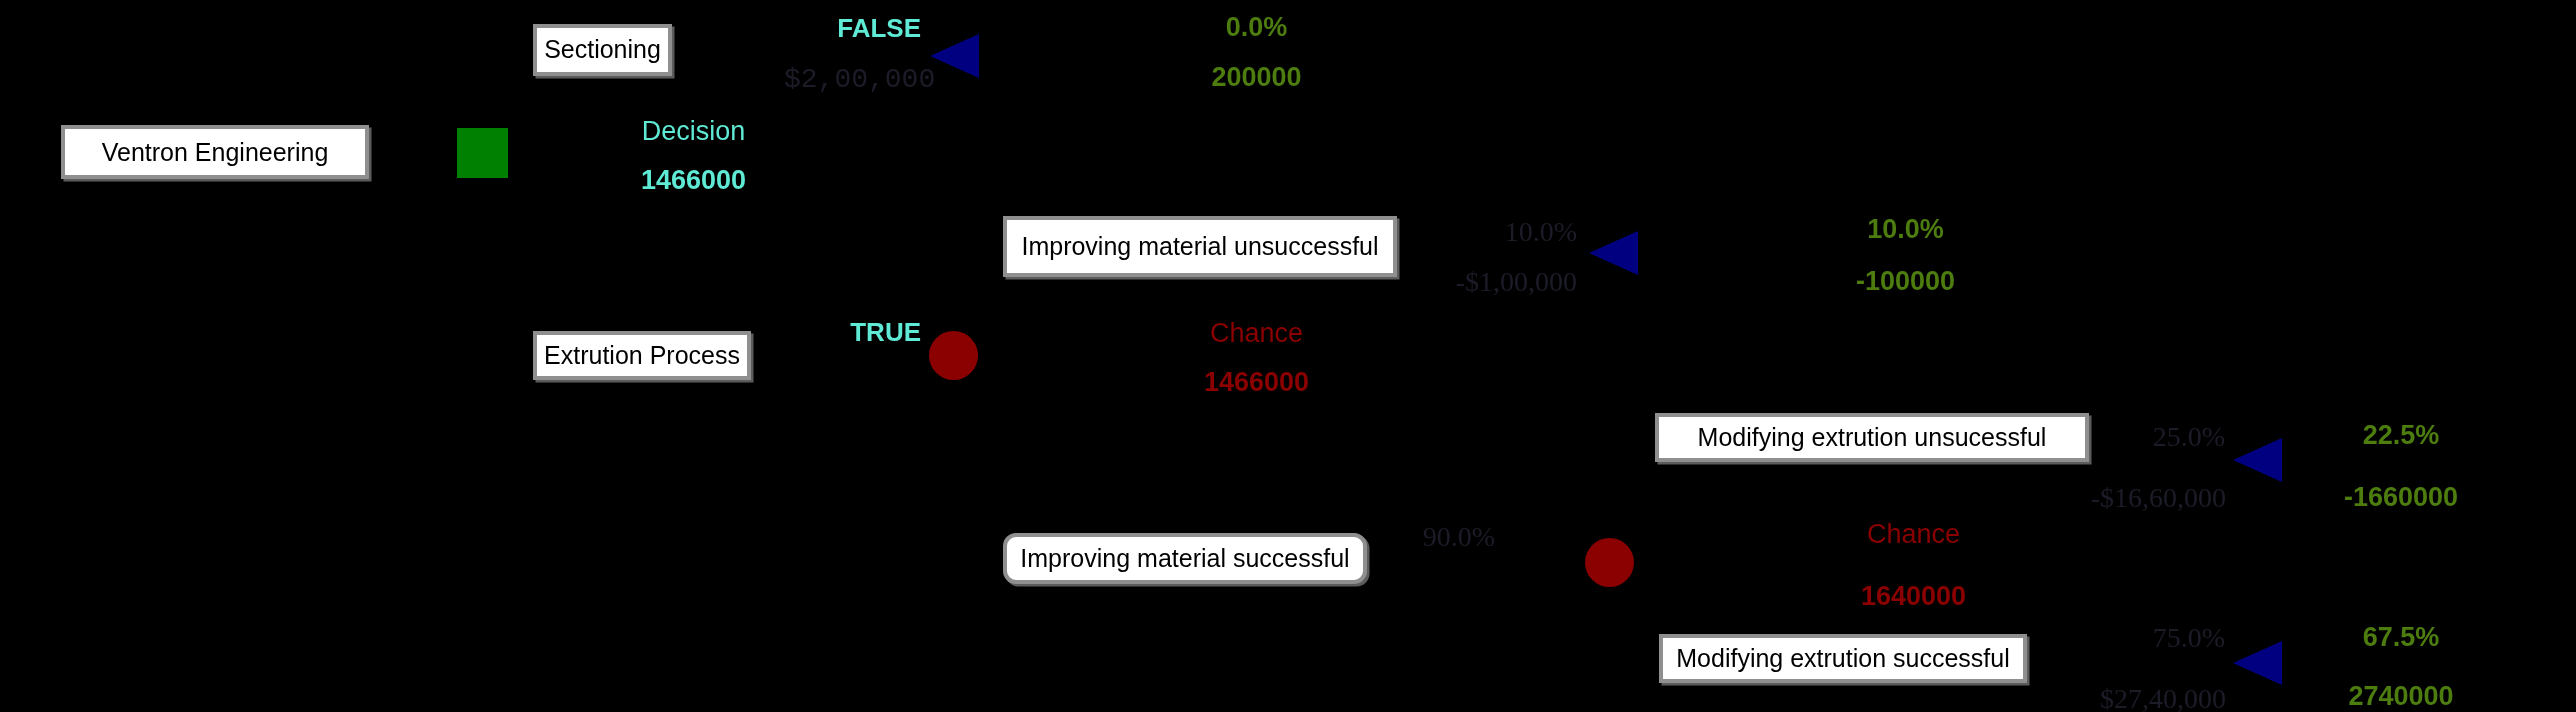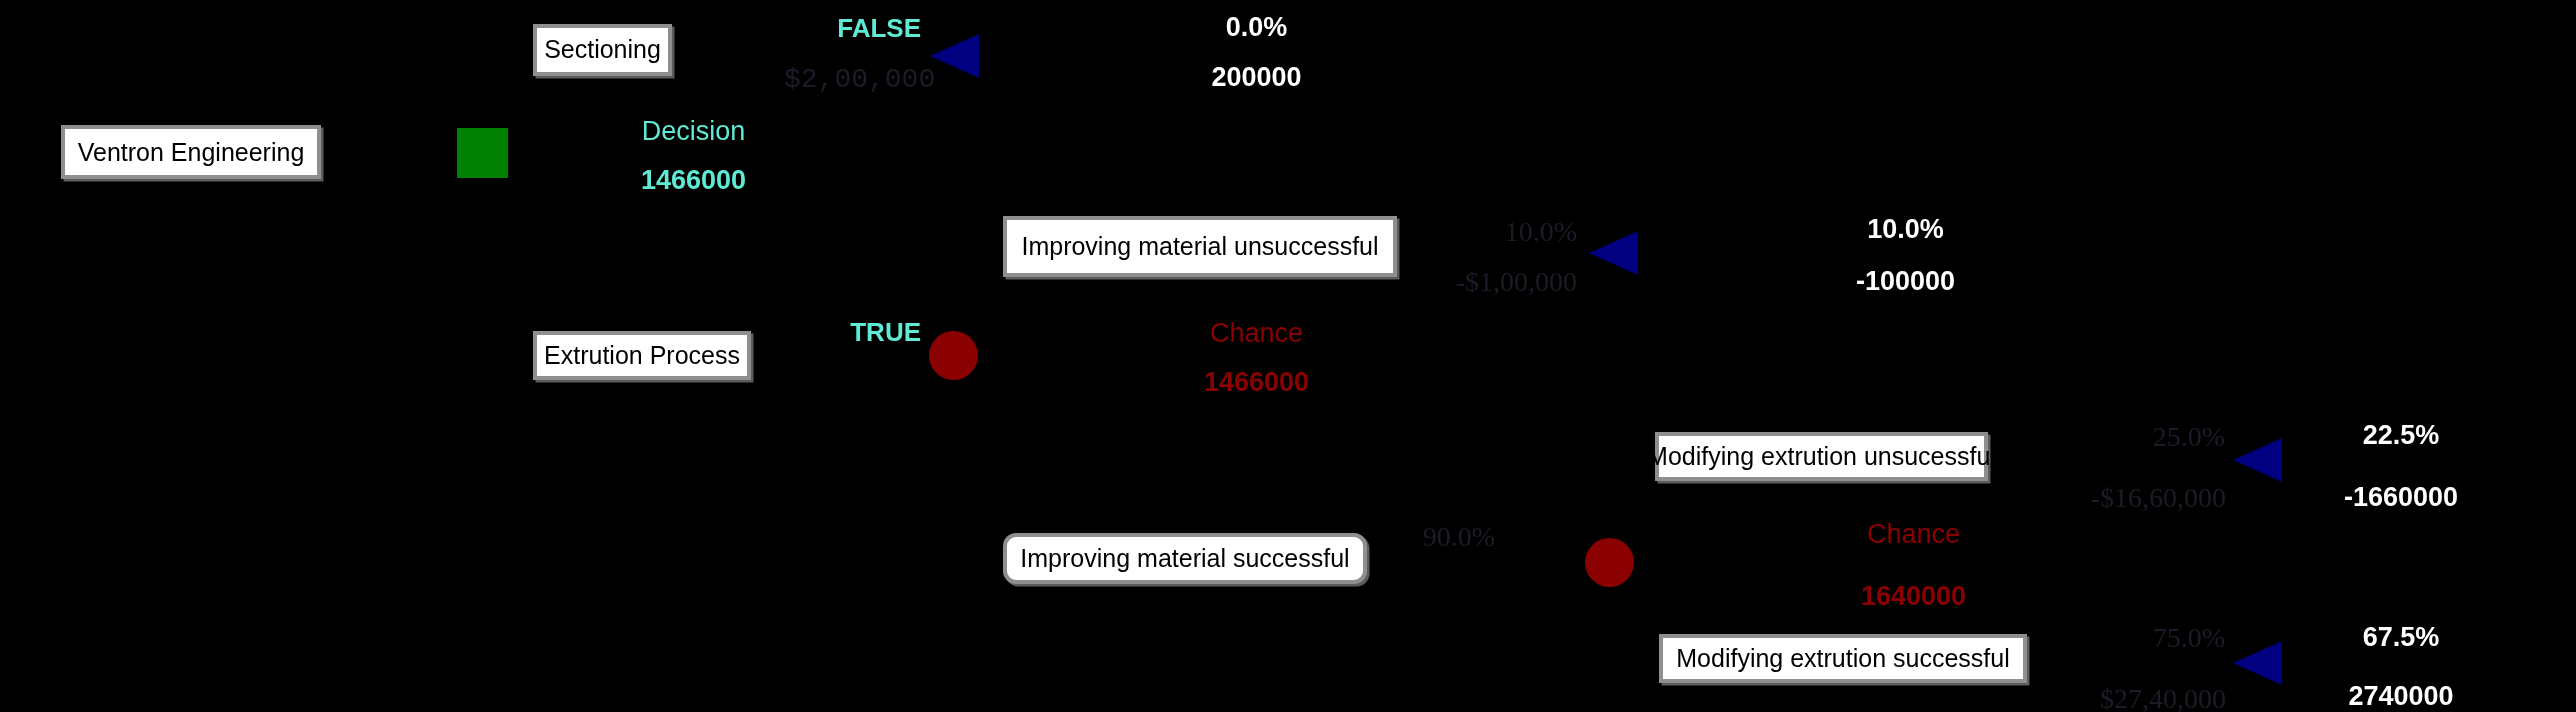--- a/index.html
+++ b/index.html
@@ -29,21 +29,21 @@
     position:absolute;
     font-weight:700;
     font-size:27px;
     line-height:1;
     white-space:nowrap;
   }
   .center{text-align:center;}
   .right{text-align:right;}
   .regular{font-weight:400;}
   .green{color:#5eead4;}
-  .blue{color:#ffffff;}
+  .blue{color:#4d7c0f;}
   .red{color:#8B0000;}
   .faint{
     position:absolute;
     color:#1c1c28;
     font-family:"Liberation Serif",serif;
     font-weight:400;
     font-size:28px;
     line-height:1;
     text-align:right;
     white-space:nowrap;
@@ -56,21 +56,21 @@
     border-color:transparent #000080 transparent transparent;
   }
   .sq{position:absolute;background:#008000;}
   .circ{position:absolute;background:#8B0000;border-radius:50%;}
 </style>
 </head>
 <body>
 
 <div id="canvas">
 
-  <div class="lbox" style="left:61px;top:125px;width:260px;height:54px;">
+  <div class="lbox" style="left:61px;top:125px;width:308px;height:54px;">
     <span>Ventron Engineering</span>
   </div>
   <div class="sq" style="left:457px;top:128px;width:51px;height:50px;"></div>
   <div class="txt green regular center" style="left:626px;top:118px;width:135px;">Decision</div>
   <div class="txt green center" style="left:626px;top:167px;width:135px;">1466000</div>
 
   <div class="lbox" style="left:533px;top:23.6px;width:139px;height:52px;">
     <span>Sectioning</span>
   </div>
   <div class="txt green right" style="left:784px;top:15px;width:137px;font-size:26px;">FALSE</div>
@@ -97,21 +97,21 @@
   <div class="txt blue center" style="left:1834px;top:268px;width:143px;">-100000</div>
 
   <div class="lbox" style="left:1003px;top:533px;width:364px;height:51px;border-radius:13px;">
     <span>Improving material successful</span>
   </div>
   <div class="faint" style="left:1343px;top:523px;width:152px;">90.0%</div>
   <div class="circ" style="left:1585px;top:538px;width:49px;height:49px;"></div>
   <div class="txt red regular center" style="left:1842px;top:521px;width:143px;">Chance</div>
   <div class="txt red center" style="left:1842px;top:583px;width:143px;">1640000</div>
 
-  <div class="lbox" style="left:1655px;top:432px;width:333px;height:49px;">
+  <div class="lbox" style="left:1655px;top:413px;width:434px;height:49px;">
     <span>Modifying extrution unsucessful</span>
   </div>
   <div class="faint" style="left:2073px;top:423px;width:152px;">25.0%</div>
   <div class="faint" style="left:2066px;top:484px;width:160px;">-$16,60,000</div>
   <div class="tri" style="left:2233px;top:438px;"></div>
   <div class="txt blue center" style="left:2331px;top:422px;width:140px;">22.5%</div>
   <div class="txt blue center" style="left:2331px;top:484px;width:140px;">-1660000</div>
 
   <div class="lbox" style="left:1659px;top:634px;width:368px;height:49px;">
     <span>Modifying extrution successful</span>

